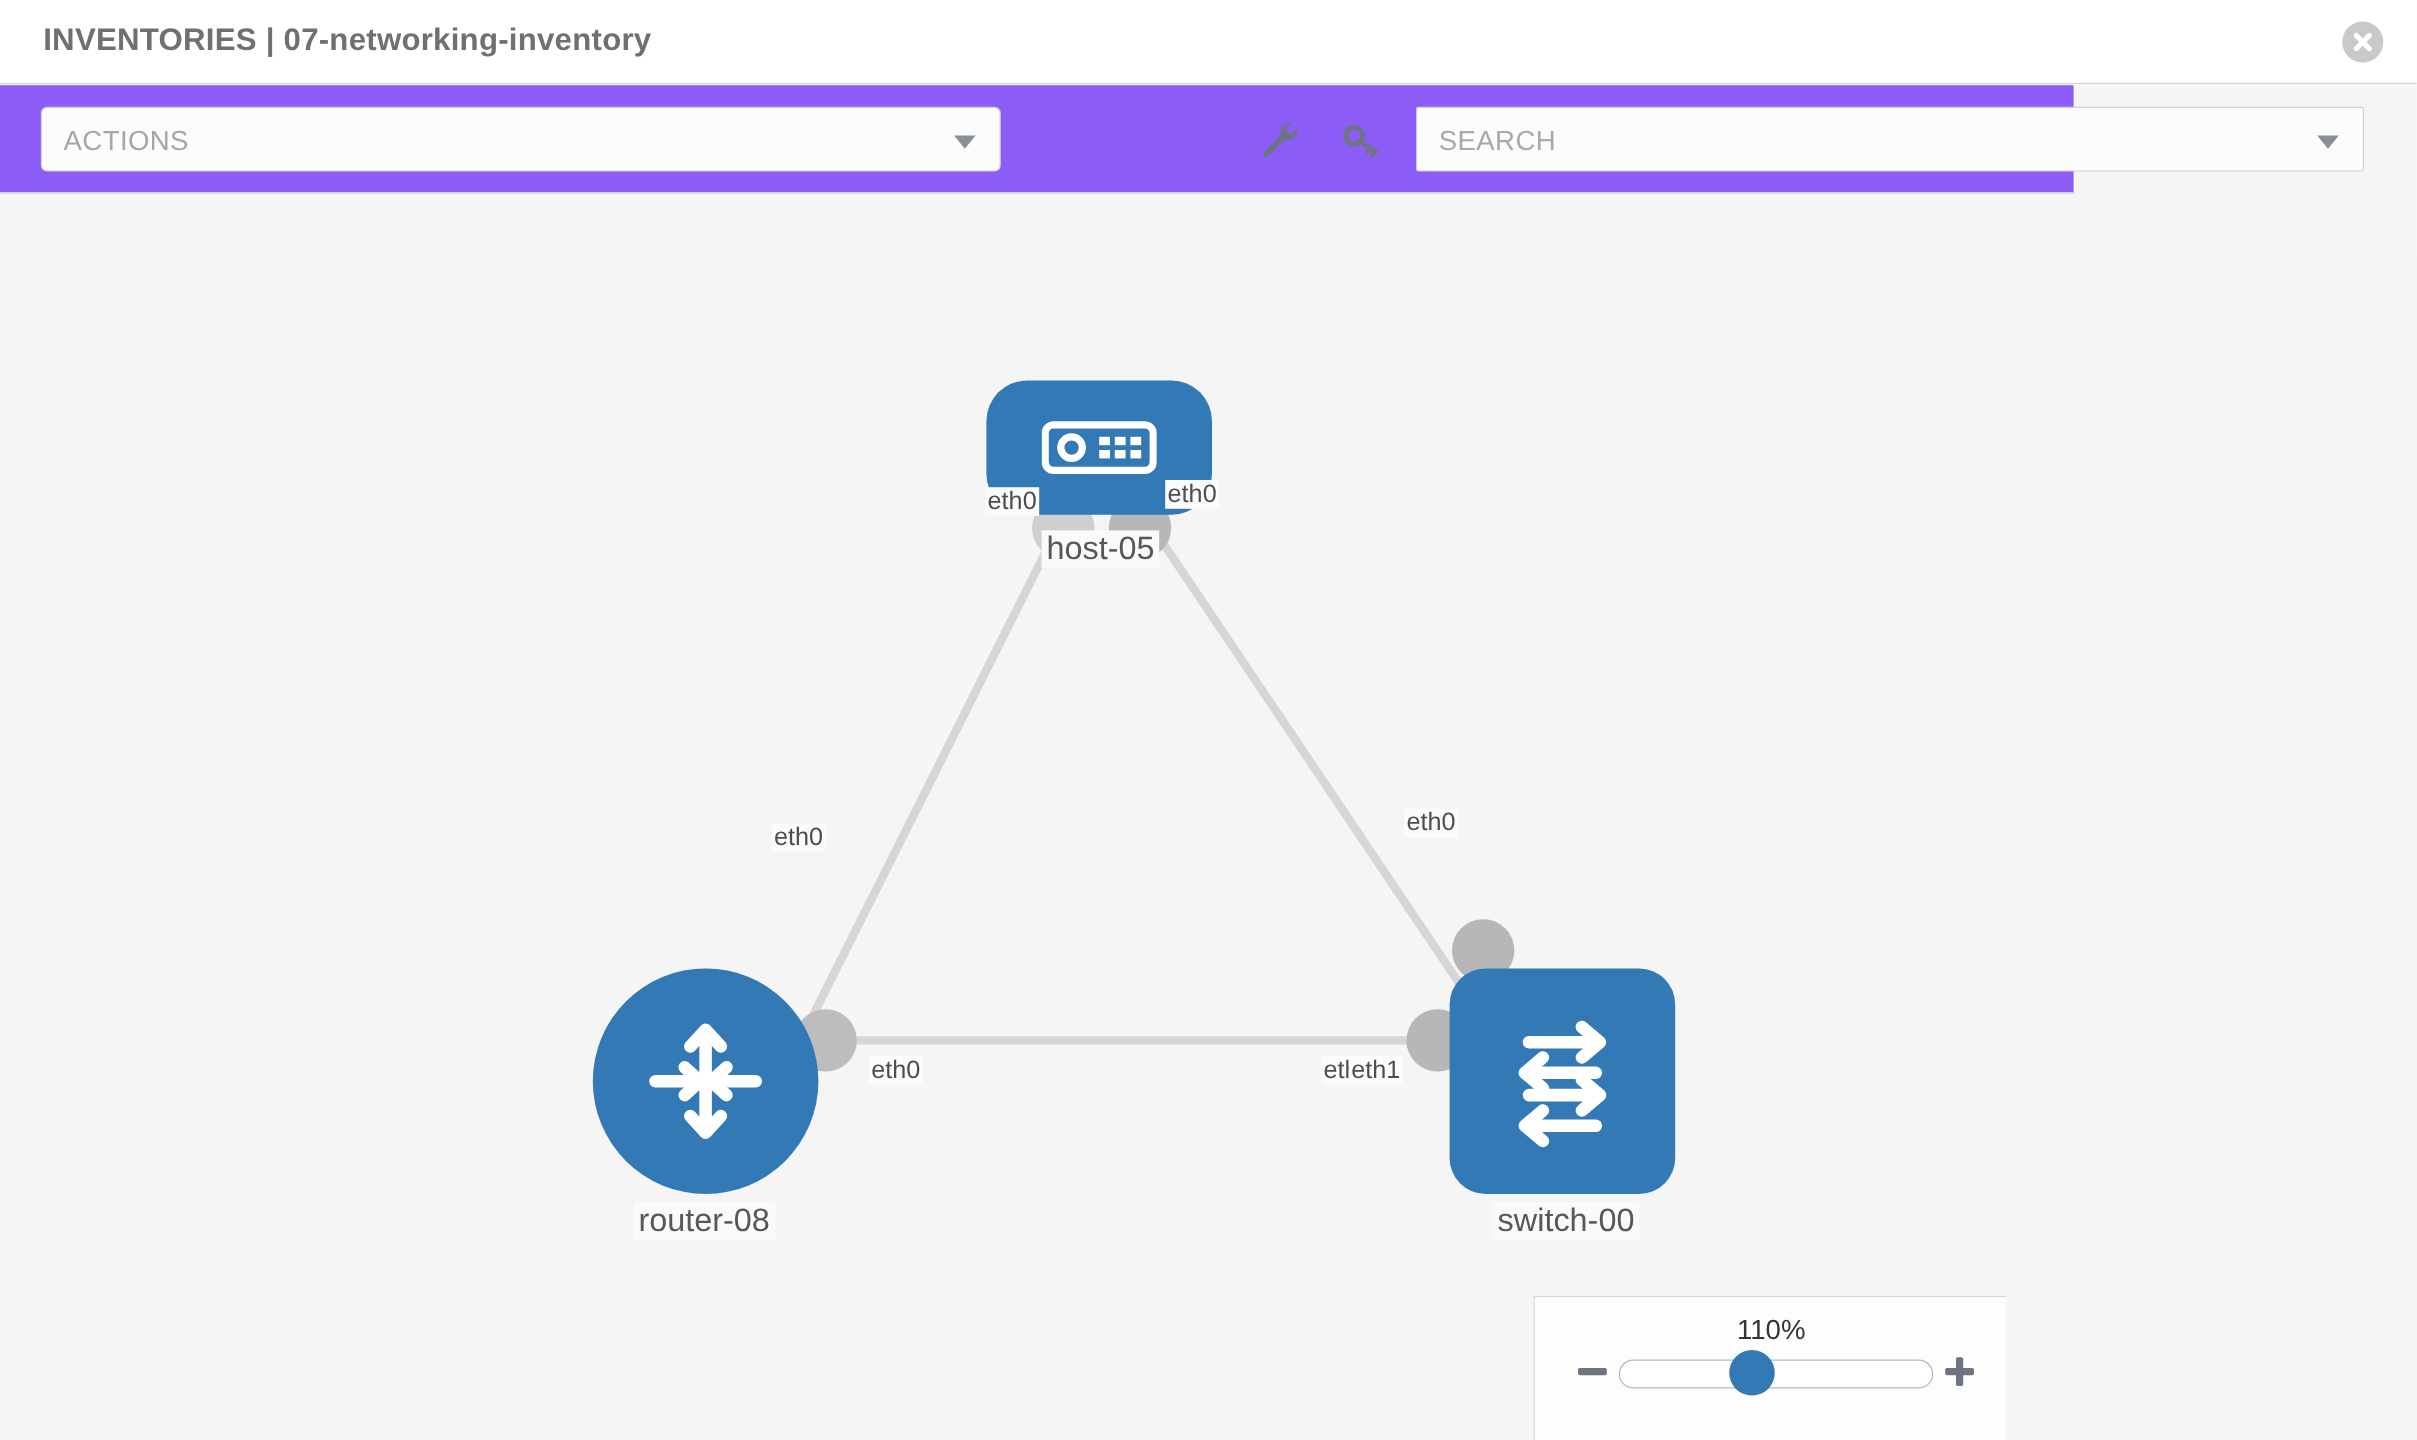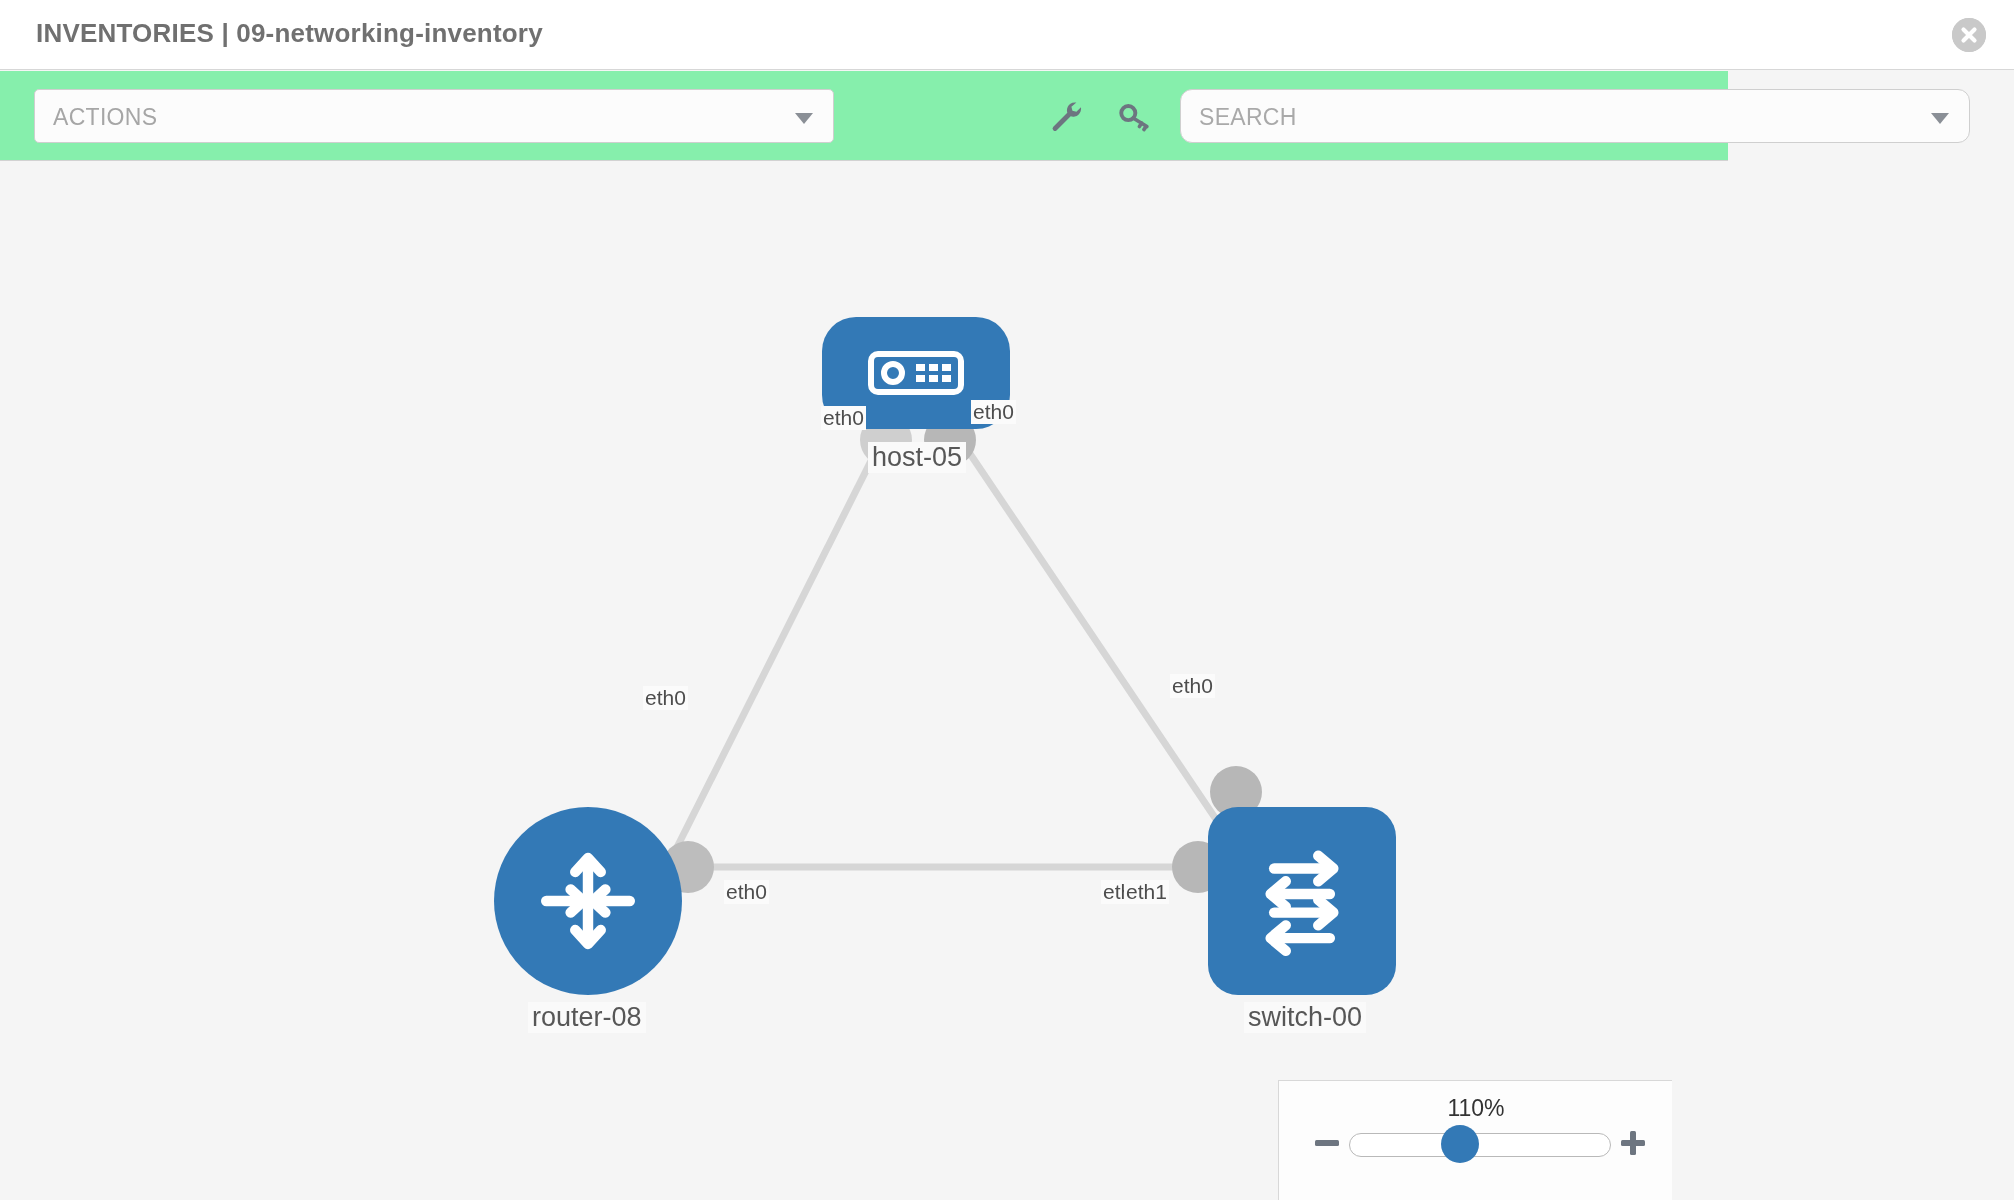--- a/index.html
+++ b/index.html
@@ -49,21 +49,21 @@
     cursor: pointer;
   }
   .close-btn svg { display:block; }
 
   
   .toolbar {
     position: absolute;
     top: 71px; left: 0;
     width: 1728px;
     height: 90px;
-    background: #86efac;
+    background: #8b5cf6;
     border-bottom: 1px solid #d2d2d2;
   }
   .actions-select {
     position: absolute;
     left: 34px;
     top: 18px;
     width: 800px;
     height: 54px;
     background: #fcfcfc;
     border: 1px solid #cfcfcf;
@@ -99,21 +99,21 @@
   .tool-icon.key    { left: 1116px; }
 
   .search-box {
     position: absolute;
     left: 1180px;
     top: 18px;
     width: 790px;
     height: 54px;
     background: #fcfcfc;
     border: 1px solid #cfcfcf;
-    border-radius: 12px;
+    border-radius: 2px;
     cursor: text;
   }
   .search-label {
     position: absolute;
     left: 18px;
     top: 14px;
     font-size: 23px;
     color: #a9a9a9;
     letter-spacing: 0.3px;
   }
@@ -242,21 +242,21 @@
     background: #3379b6;
     cursor: pointer;
   }
 </style>
 </head>
 <body>
 
 <div id="app">
 
   <div class="header">
-    <div class="header-title">INVENTORIES | 09-networking-inventory</div>
+    <div class="header-title">INVENTORIES | 07-networking-inventory</div>
 
     <div class="close-btn">
       <svg width="34" height="34" viewBox="0 0 34 34" aria-hidden="true">
         <circle cx="17" cy="17" r="17" fill="#c9c9c9"></circle>
         <path d="M11.5 11.5 L22.5 22.5 M22.5 11.5 L11.5 22.5" stroke="#ffffff" stroke-width="4.2" stroke-linecap="round"></path>
       </svg>
     </div>
   </div>
 
   <div class="toolbar">

